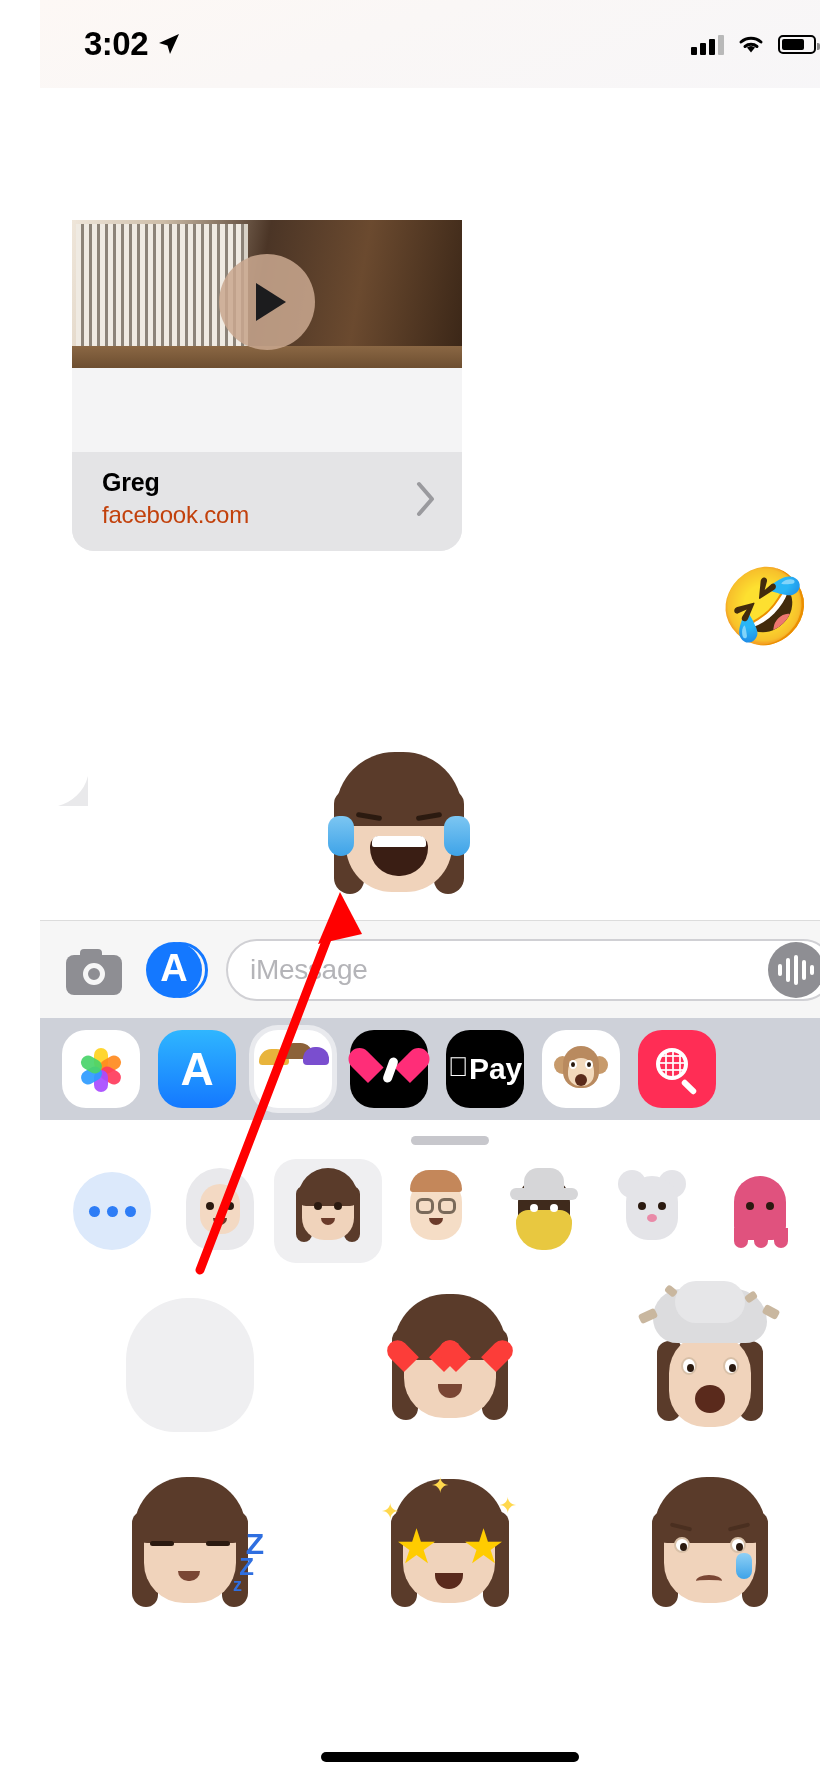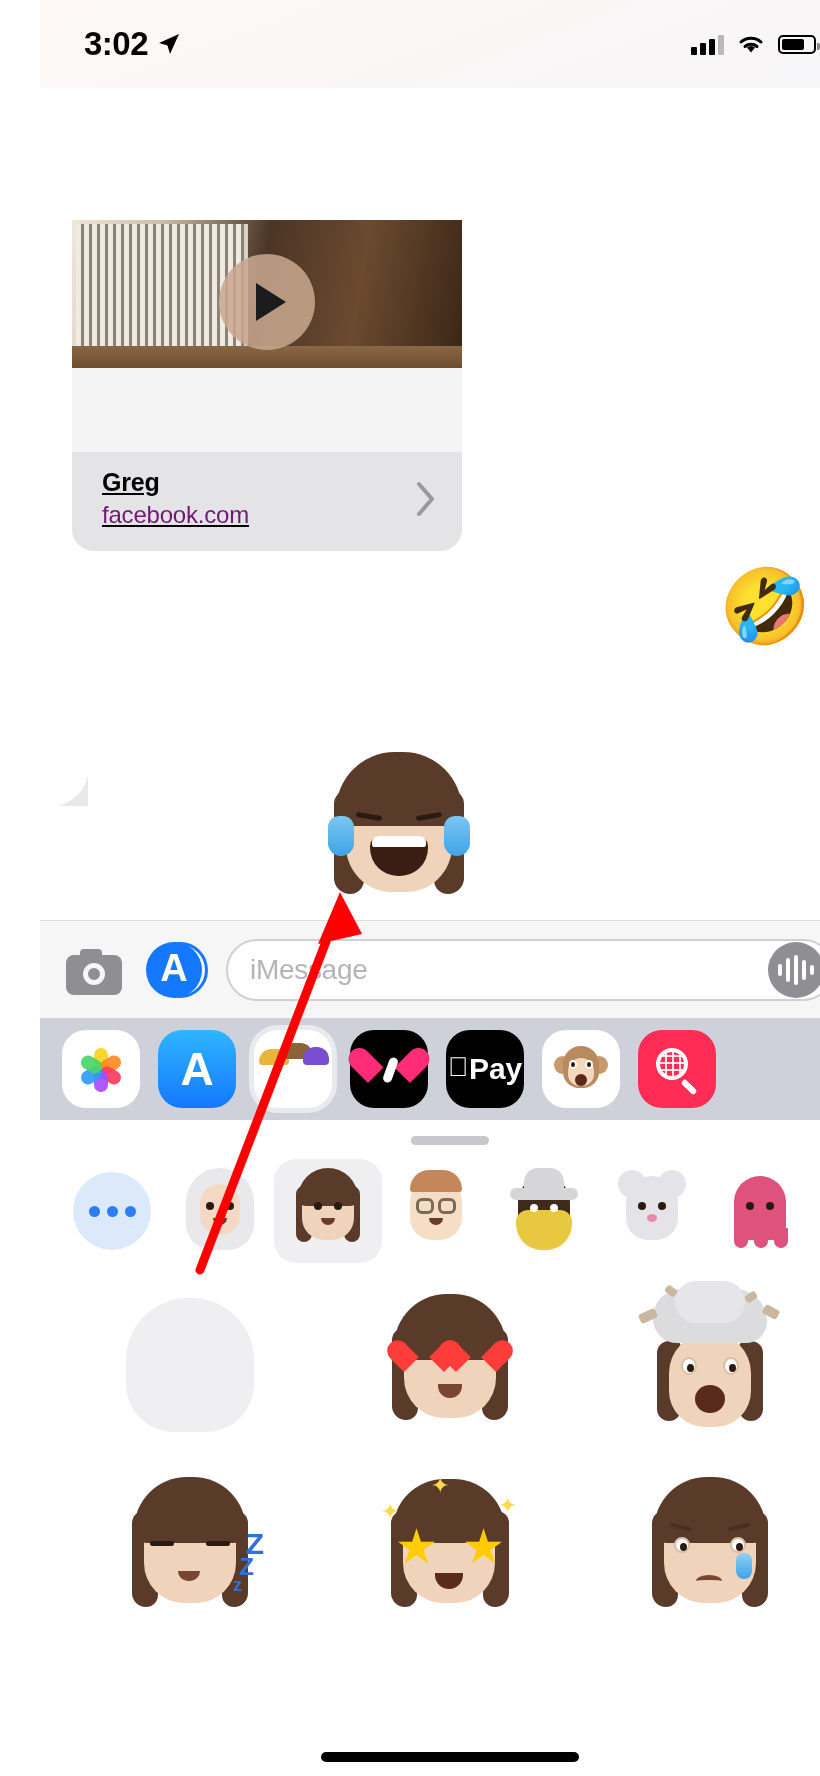--- a/index.html
+++ b/index.html
@@ -111,23 +111,23 @@
   .play-tri {
     width:0; height:0; border-left:30px solid #1c1c1e;
     border-top:19px solid transparent; border-bottom:19px solid transparent;
     margin-left:8px;
   }
   .link-gap { width:390px; height:84px; background:#f4f4f5; }
   .link-foot {
     width:390px; padding:16px 24px 22px 30px; background:#e4e4e6;
     display:flex; align-items:center; justify-content:space-between;
   }
-  .lf-text { display:flex; flex-direction:column; gap:4px;text-decoration:underline; }
+  .lf-text { display:flex; flex-direction:column; gap:4px; }
   .lf-title { font-size:25px; font-weight:700; color:#000; letter-spacing:-0.2px; }
-  .lf-sub { font-size:24px; color:#701a75; letter-spacing:-0.2px; }
+  .lf-sub { font-size:24px; color:#c2410c; letter-spacing:-0.2px; }
 
   .reaction-emoji {
     position:absolute; right:48px; top:350px; font-size:74px; line-height:1;
   }
 
   .msg-bubble {
     position:absolute; left:24px; top:494px;
     background:#e9e9eb; color:#000;
     border-radius:32px; padding:22px 32px 24px 32px;
     font-size:31px; letter-spacing:-0.4px;

